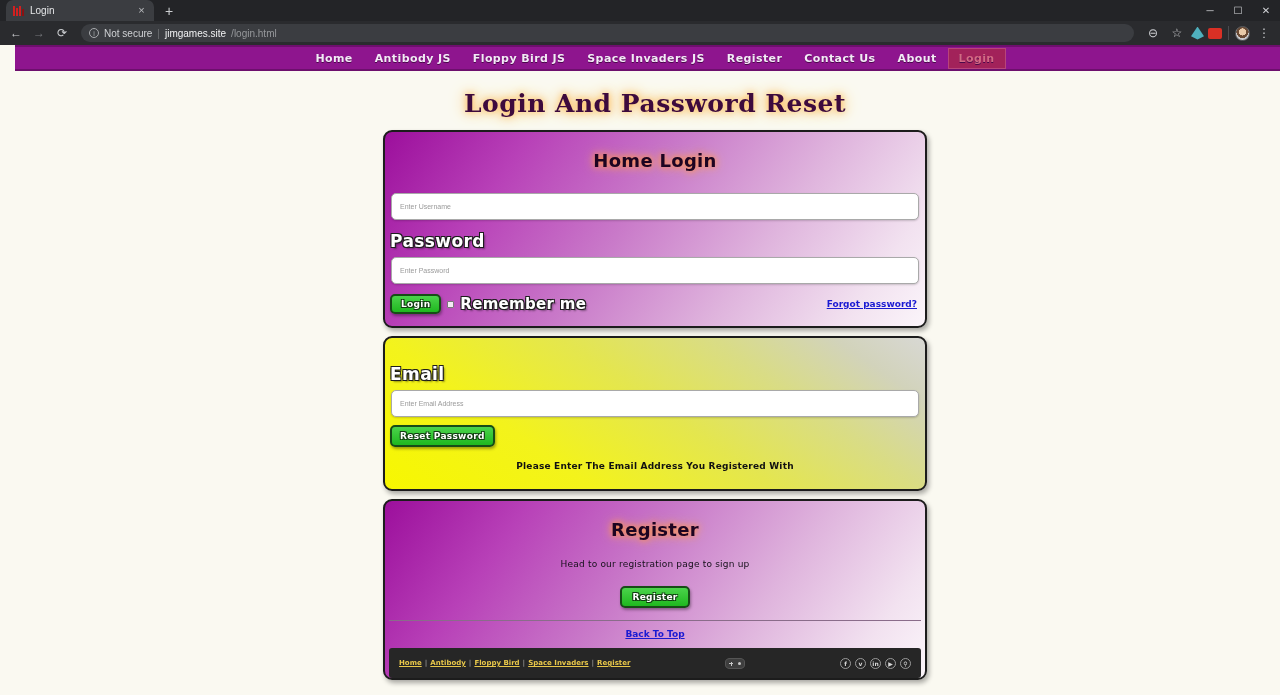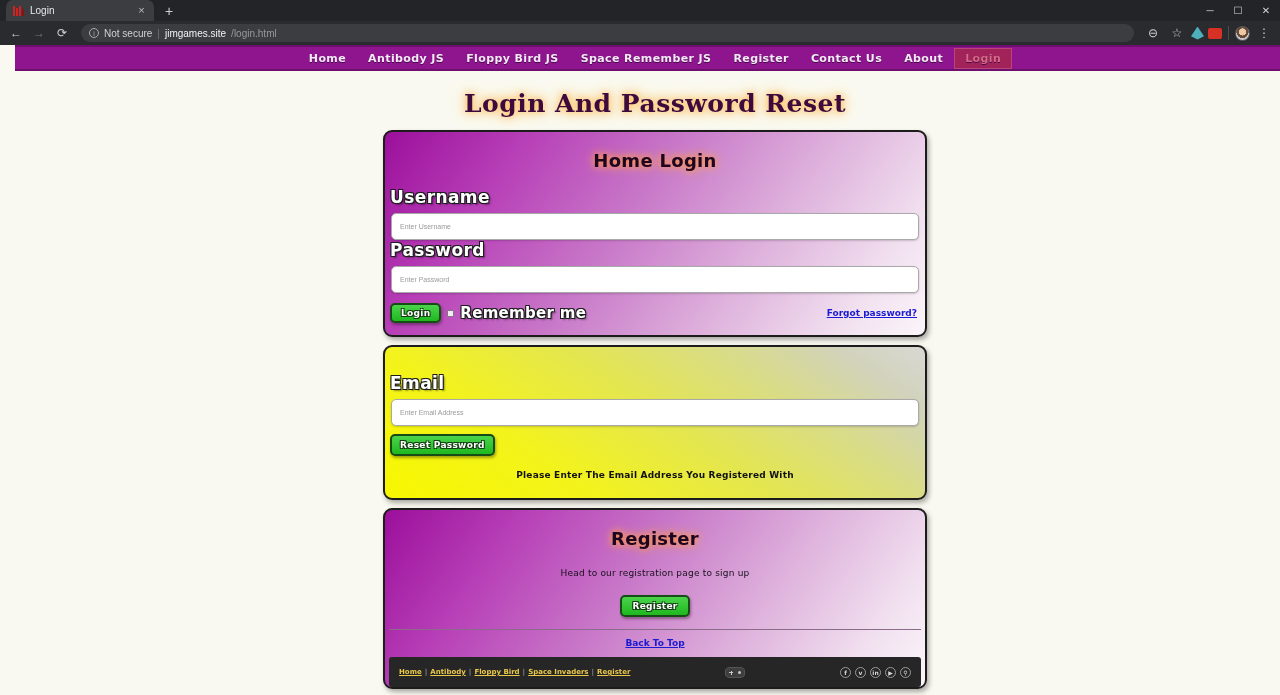--- a/index.html
+++ b/index.html
@@ -288,36 +288,35 @@
       <div class="tb-btn">⋮</div>
     </div>
   </div>
 
   <div class="viewport">
 
     <nav class="topnav">
       <a class="nav-item">Home</a>
       <a class="nav-item">Antibody JS</a>
       <a class="nav-item">Floppy Bird JS</a>
-      <a class="nav-item">Space Remember JS</a>
+      <a class="nav-item">Space Invaders JS</a>
       <a class="nav-item">Register</a>
       <a class="nav-item">Contact Us</a>
       <a class="nav-item">About</a>
       <a class="nav-item active">Login</a>
     </nav>
 
     <h1 class="page-title">Login And Password Reset</h1>
 
     <section class="card purple" style="margin-top:12px;">
       <div class="card-title">Home Login</div>
       <div style="padding-top:16px;">
-        <div class="field-label">Username</div>
         <input class="txt-input" type="text" placeholder="Enter Username" style="">
       </div>
-      <div style="border-radius:12px;">
+      <div style="padding-top:11px;border-radius:12px;">
         <div class="field-label">Password</div>
         <input class="txt-input" type="password" placeholder="Enter Password" style="">
       </div>
       <div class="login-row">
         <button class="btn-green btn-login">Login</button>
         <span class="chk"></span>
         <span class="remember">Remember me</span>
         <span class="spacer"></span>
         <a class="link-forgot">Forgot password?</a>
       </div>

